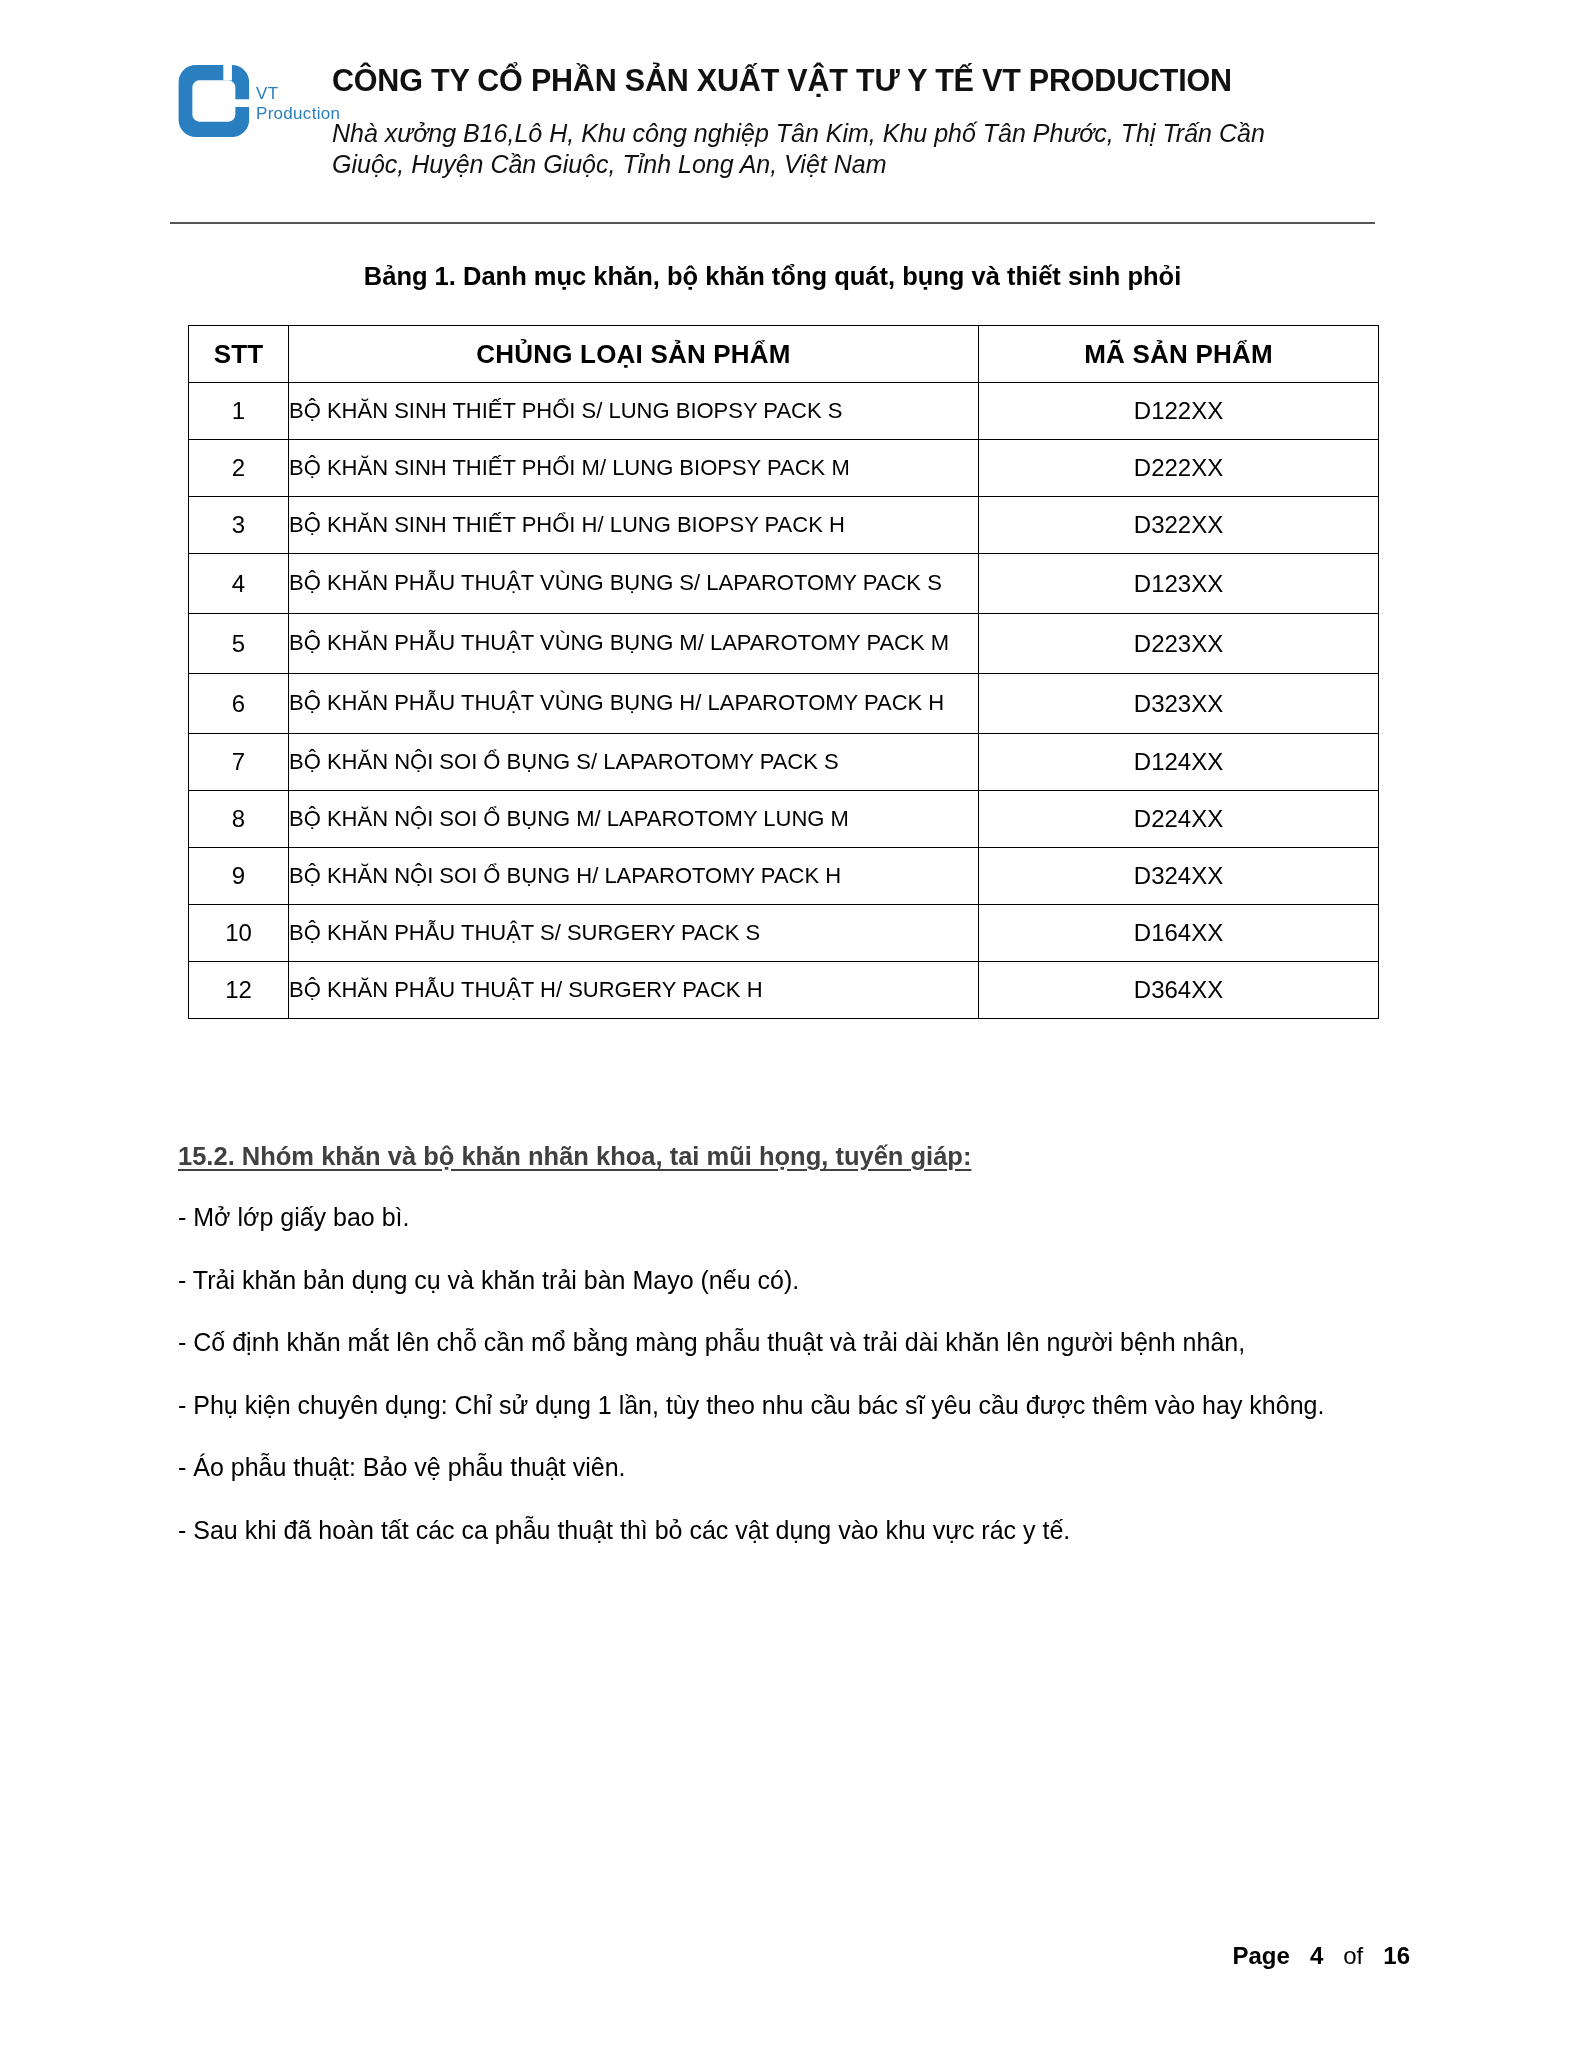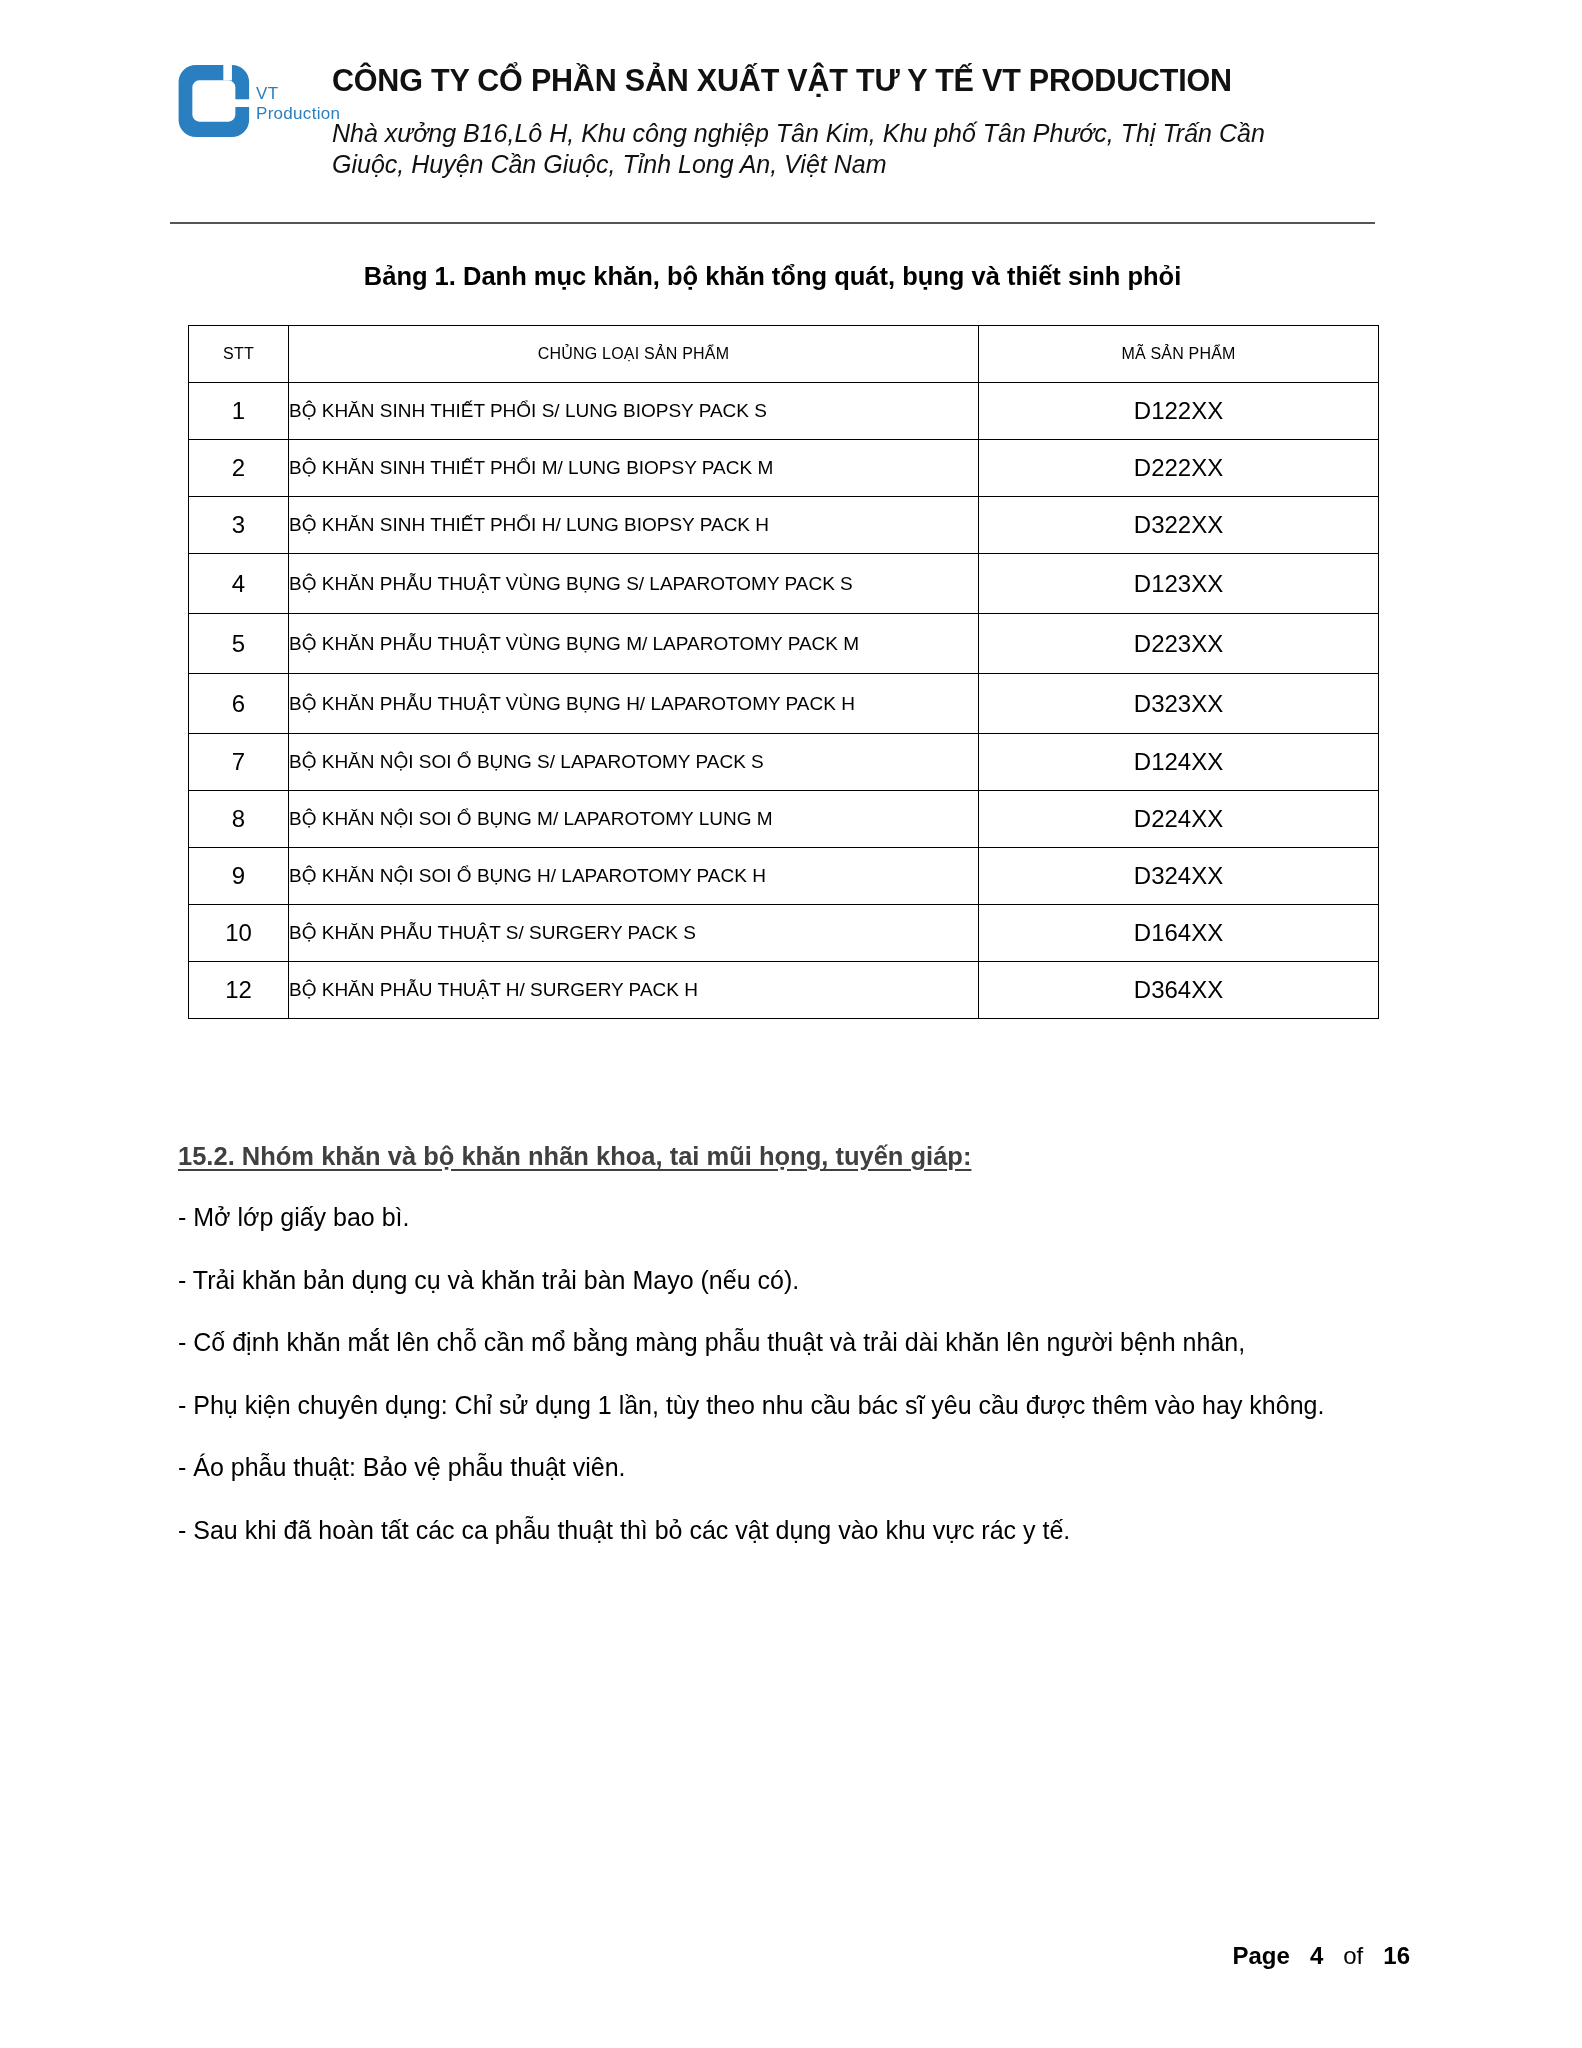--- a/index.html
+++ b/index.html
@@ -103,37 +103,37 @@
     border-collapse: collapse;
     table-layout: fixed;
   }
   .data-table td, .data-table th {
     border: 1.6px solid #000000;
     padding: 0;
     vertical-align: middle;
   }
   .data-table thead th {
     height: 56px;
-    font-size: 16px;
-    font-weight: normal;
+    font-size: 26px;
+    font-weight: bold;
     text-align: center;
     letter-spacing: 0.2px;
   }
   .col-stt   { width: 100px; }
   .col-name  { width: 690px; }
   .col-code  { width: 400px; }
 
   .cell-stt {
     text-align: center;
     font-size: 24px;
     vertical-align: top;
     padding-top: 3px;
   }
   .cell-name {
-    font-size: 19px;
+    font-size: 22px;
     padding: 5px 0 5px 14px;
     line-height: 1.22;
     vertical-align: middle;
     margin-left: 29px;
   }
   .cell-code {
     text-align: center;
     font-size: 24px;
     vertical-align: middle;
   }

